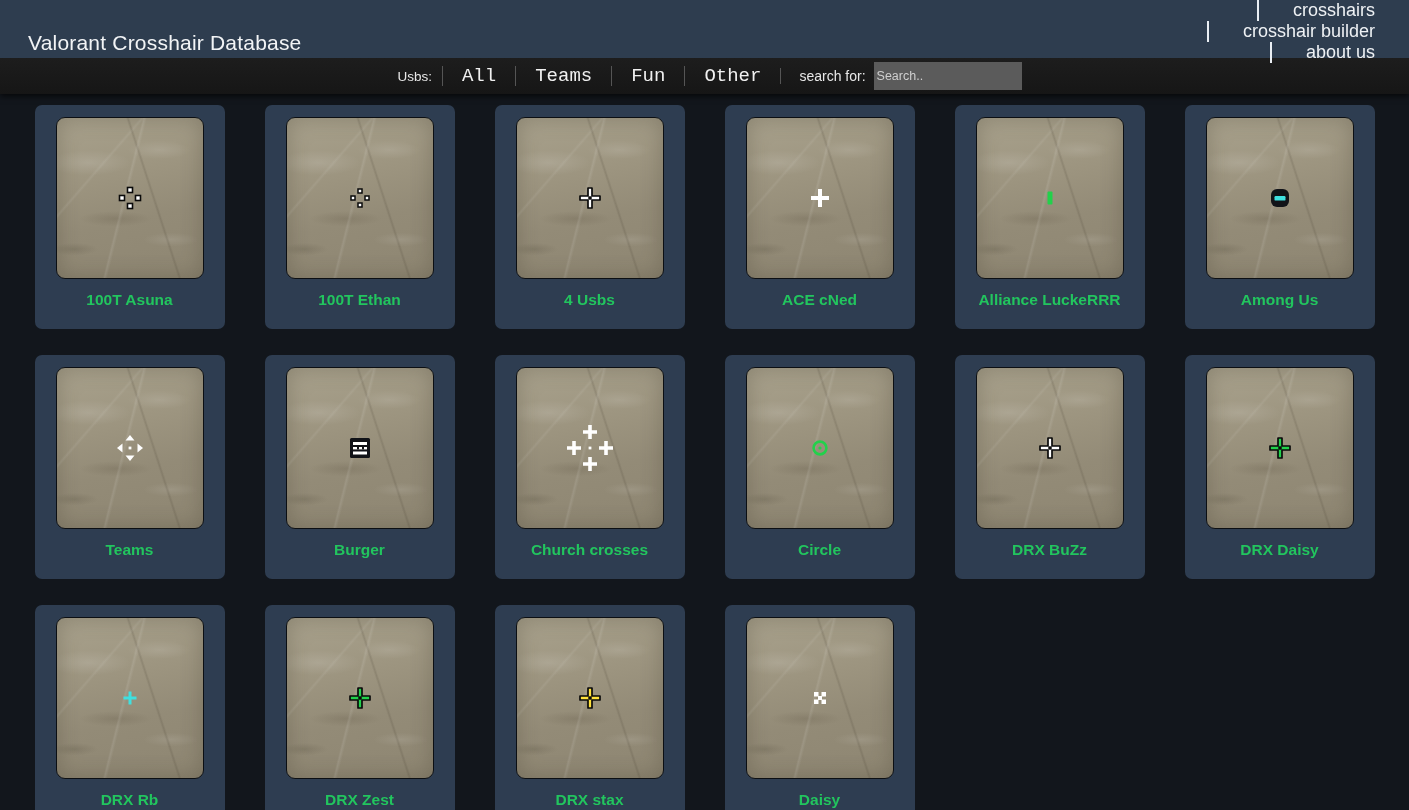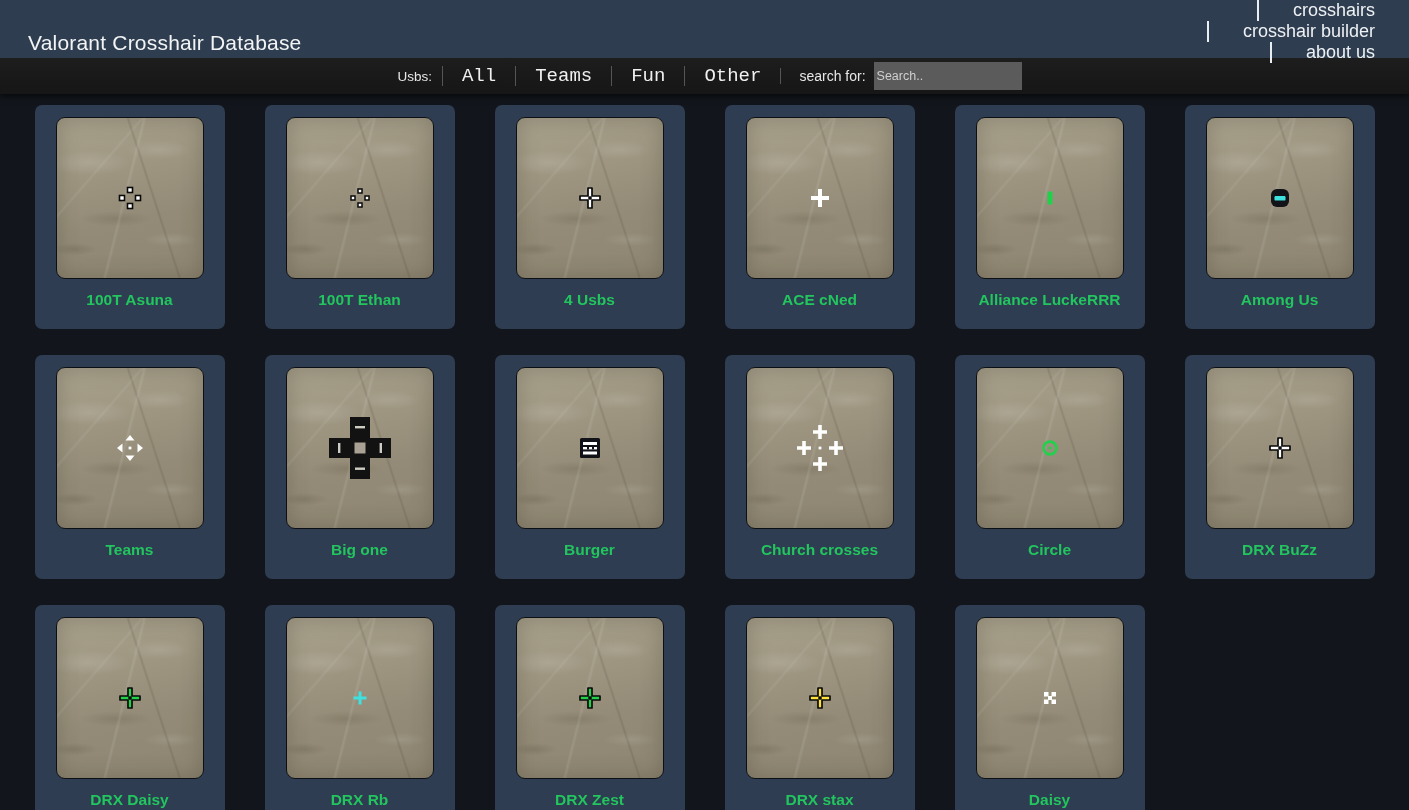--- a/index.html
+++ b/index.html
@@ -274,36 +274,20 @@
                 <path d="M26 13 L20.5 17.5 V8.5 Z" fill="#ffffff"></path>
                 <rect x="11.6" y="11.6" width="2.8" height="2.8" fill="#ffffff"></rect>
               </svg>
             </div>
           </div>
           <div class="card-label">Teams</div>
         </div>
         <div class="card">
           <div class="thumb">
             <div class="xh">
-              <svg width="62" height="62" viewBox="0 0 62 62">
-                <path d="M21 0 H41 V21 H62 V41 H41 V62 H21 V41 H0 V21 H21 Z" fill="#121212"></path>
-                <rect x="25" y="27" width="12" height="2.2" fill="#c9c6bd" opacity="0"></rect>
-                <rect x="26" y="9" width="10" height="2.4" fill="#cfccc3"></rect>
-                <rect x="26" y="50.5" width="10" height="2.4" fill="#cfccc3"></rect>
-                <rect x="9" y="26" width="2.4" height="10" fill="#cfccc3"></rect>
-                <rect x="50.6" y="26" width="2.4" height="10" fill="#cfccc3"></rect>
-                <rect x="25.5" y="25.5" width="11" height="11" fill="#a9a294"></rect>
-              </svg>
-            </div>
-          </div>
-          <div class="card-label">Big one</div>
-        </div>
-        <div class="card">
-          <div class="thumb">
-            <div class="xh">
               <svg width="20" height="20" viewBox="0 0 20 20">
                 <rect x="0" y="0" width="20" height="20" rx="1.5" fill="#111318"></rect>
                 <rect x="3" y="4" width="14" height="3" fill="#ffffff"></rect>
                 <rect x="3" y="9" width="14" height="2.4" fill="#ffffff"></rect>
                 <rect x="3" y="13.5" width="14" height="3" fill="#ffffff"></rect>
                 <rect x="7" y="9" width="2" height="2.4" fill="#111318"></rect>
                 <rect x="12" y="9" width="2" height="2.4" fill="#111318"></rect>
               </svg>
             </div>
           </div>

